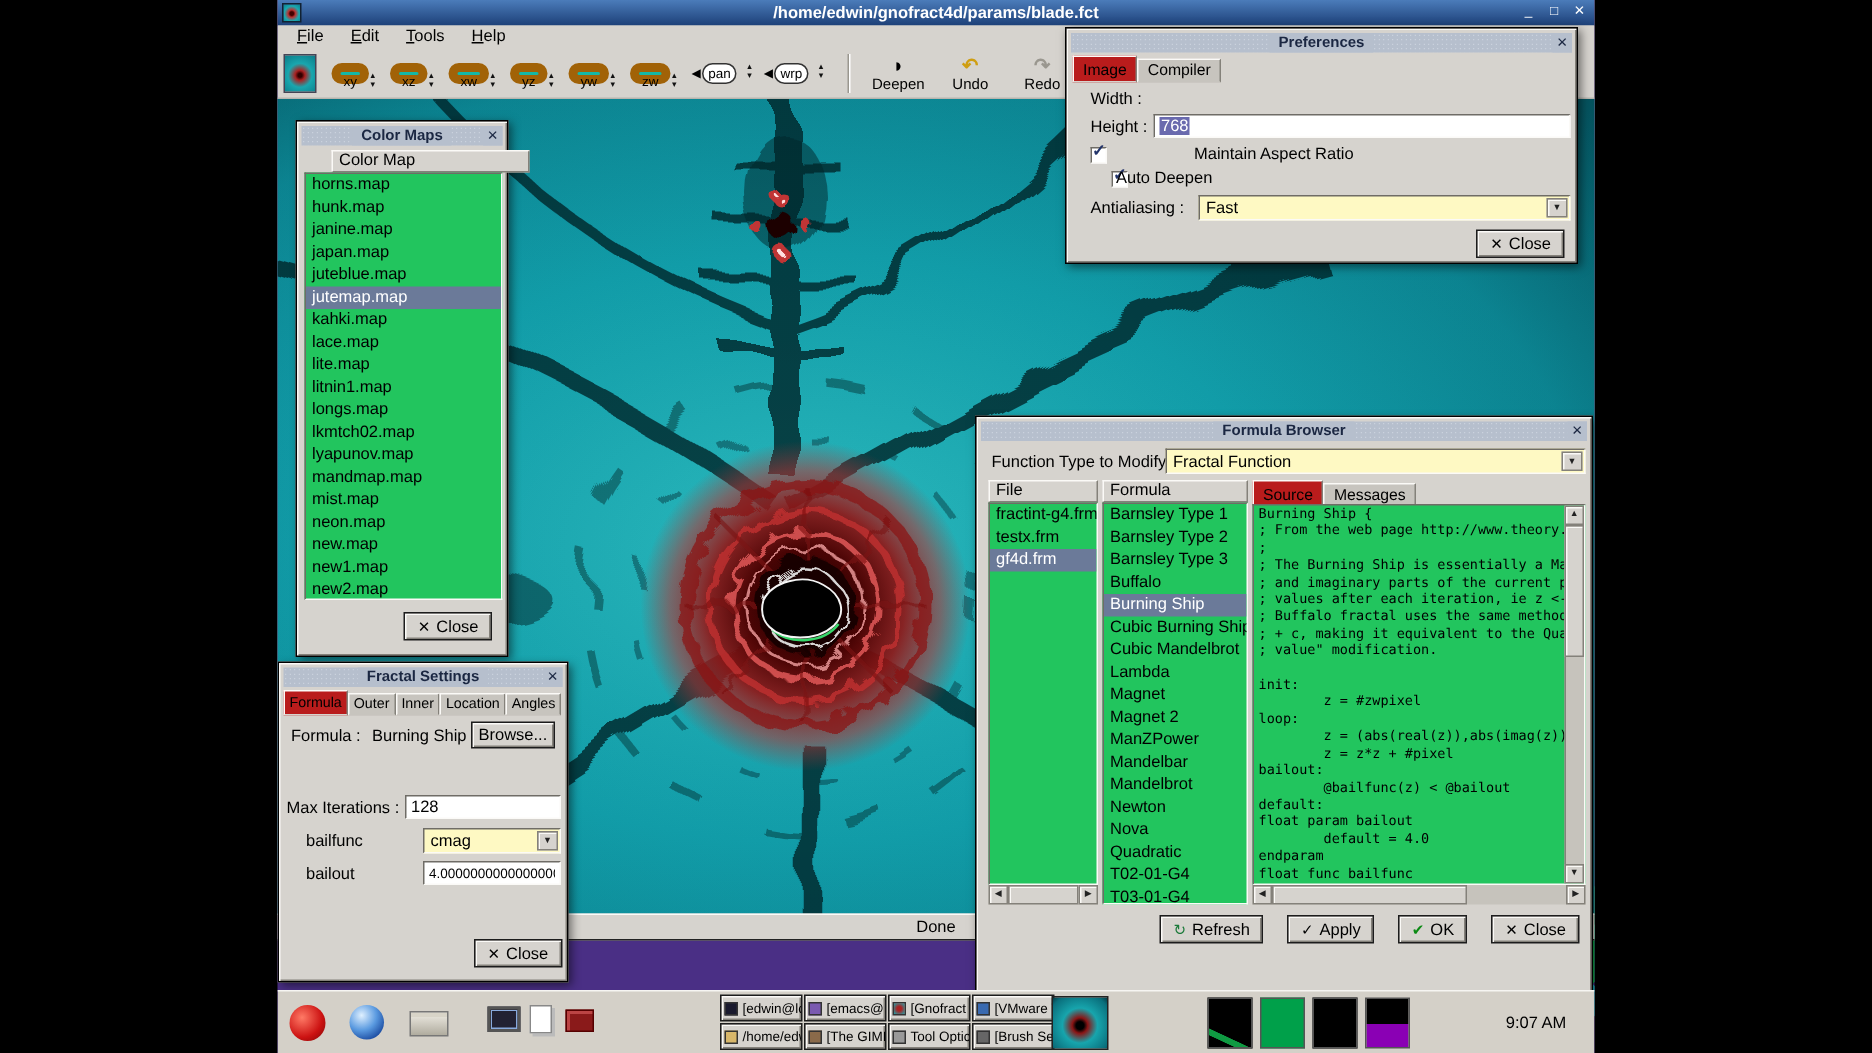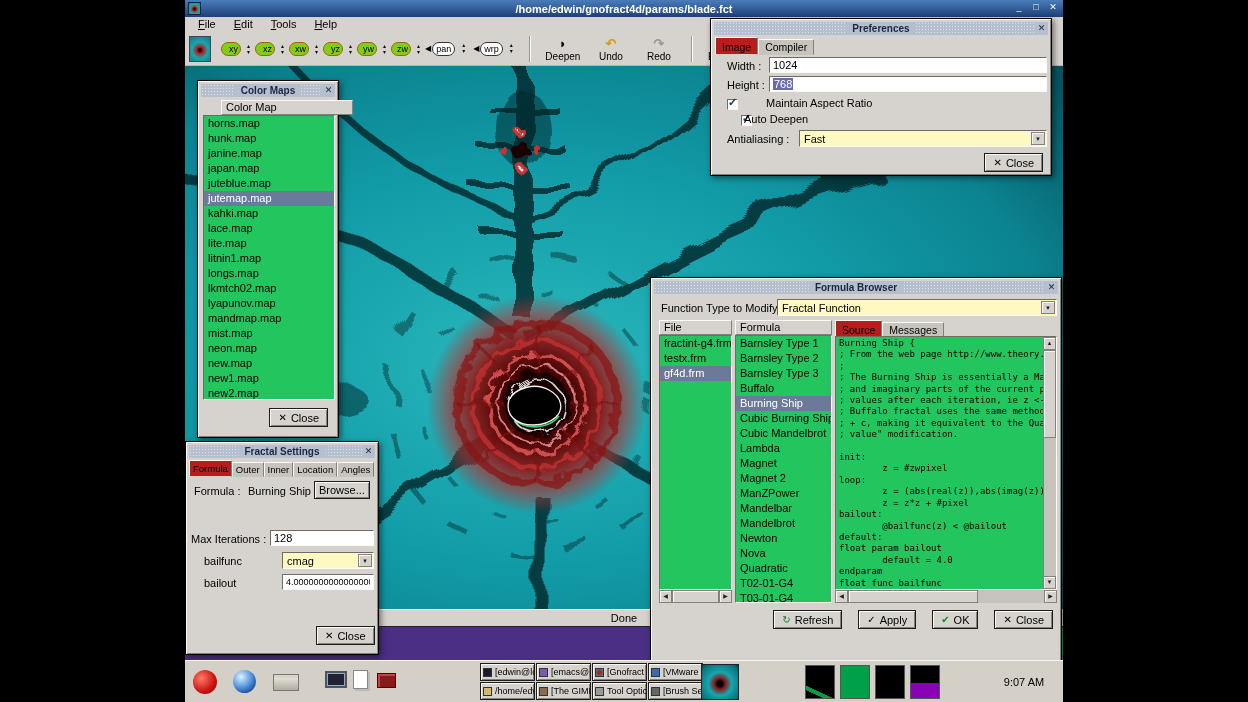--- a/index.html
+++ b/index.html
@@ -51,21 +51,21 @@
 .mw-ico{width:13px;height:13px;margin:0 3px;background:radial-gradient(circle at 50% 55%,#400 15%,#b33 30%,#1aa8b0 60%,#0b7f8c);border:1px solid #123;}
 .mw-title{position:absolute;left:50%;transform:translateX(-50%);font-weight:bold;font-size:11px;white-space:nowrap;}
 .mw-btns{position:absolute;right:3px;top:1px;display:flex;gap:3px;}
 .mw-b{width:14px;height:14px;line-height:13px;text-align:center;font-size:9px;color:#fff;}
 .mw-menu{position:absolute;top:17px;left:0;right:0;height:15px;background:#d6d3ce;display:flex;padding-left:4px;}
 .menu-item{padding:0 9px;line-height:15px;font-size:11px;}
 .menu-item::first-letter{text-decoration:underline;}
 .mw-tools{position:absolute;top:32px;left:0;right:0;height:34px;background:#d6d3ce;display:flex;align-items:center;padding-left:4px;border-bottom:1px solid #b8b5ae;}
 .tb-appicon{width:22px;height:26px;border:1px solid #445;background:radial-gradient(circle at 50% 55%,#300 8%,#a22 20%,#19a6ae 48%,#0a7b88);margin-right:10px;flex:0 0 22px;}
 .axisgrp{display:flex;align-items:center;}
-.axis-item{position:relative;min-width:20px;height:14px;line-height:12px;text-align:right;background:#84cc16;border:1px solid #a16207;border-radius:8px;font-size:9px;margin-right:14px;padding:0 2px;}
+.axis-item{position:relative;min-width:20px;height:14px;line-height:12px;text-align:left;background:#14b8a6;border:6px solid #a16207;border-radius:8px;font-size:9px;margin-right:14px;padding:0 2px;}
 .axis-item::after{content:"▴\A▾";position:absolute;right:-10px;top:0;font-size:6px;line-height:6px;white-space:pre;color:#111;}
 .pw{position:relative;display:flex;align-items:center;height:14px;margin-right:18px;}
 .pw .tri{font-size:8px;margin-right:1px;}
 .pw .pwlbl{min-width:22px;height:14px;line-height:12px;background:#fff;border:1px solid #333;border-radius:8px;text-align:center;font-size:9px;padding:0 3px;}
 .pw::after{content:"▴\A▾";position:absolute;right:-10px;top:0;font-size:6px;line-height:6px;white-space:pre;color:#111;}
 .tbtn{display:flex;flex-direction:column;align-items:center;justify-content:center;width:46px;height:32px;margin:0 1px;}
 .tico{height:15px;line-height:15px;font-size:13px;}
 .tlbl{font-size:10px;line-height:11px;}
 .undoico{color:#cf9e12;font-weight:bold;}
 .redoico{color:#9a978f;font-weight:bold;}
@@ -294,29 +294,28 @@
   <div class="dlg" style="left:525px;top:18px;width:342px;height:158px;z-index:7;">
     <div class="dtb">
       <span class="cap">Preferences</span>
       <span class="dx">✕</span>
     </div>
     <div class="tabs" style="left:4px;top:18px;">
       <div class="tab active">Image</div>
       <div class="tab">Compiler</div>
     </div>
     <span class="lbl" style="left:16px;top:41px;">Width :</span>
-    <input class="field abs" style="left: 58px; top: 38px; width: 278px;" readonly="" value="1024">
     <span class="lbl" style="left:16px;top:60px;">Height :</span>
     <div class="field abs" style="left:58px;top:57px;width:278px;height:16px;line-height:14px;padding:0 3px;">
       <span class="hl">768</span>
     </div>
     <span class="cb abs" style="left:16px;top:78px;">
       <span class="ck">✓</span>
     </span>
-    <span class="lbl" style="left:19px;top:78px;padding-left:36px;">Maintain Aspect Ratio</span>
+    <span class="lbl" style="left:49px;top:78px;padding-left:36px;">Maintain Aspect Ratio</span>
     <span class="cb abs" style="left:16px;top:94px;">
       <span class="ck">✓</span>
     </span>
     <span class="lbl" style="left:33px;top:94px;">Auto Deepen</span>
     <span class="lbl" style="left:16px;top:114px;">Antialiasing :</span>
     <div class="combo" style="left:88px;top:111px;width:248px;">
       <span class="cval">Fast</span>
       <span class="carr">▼</span>
     </div>
     <div class="btn abs" style="right:8px;top:134px;height:19px;">

